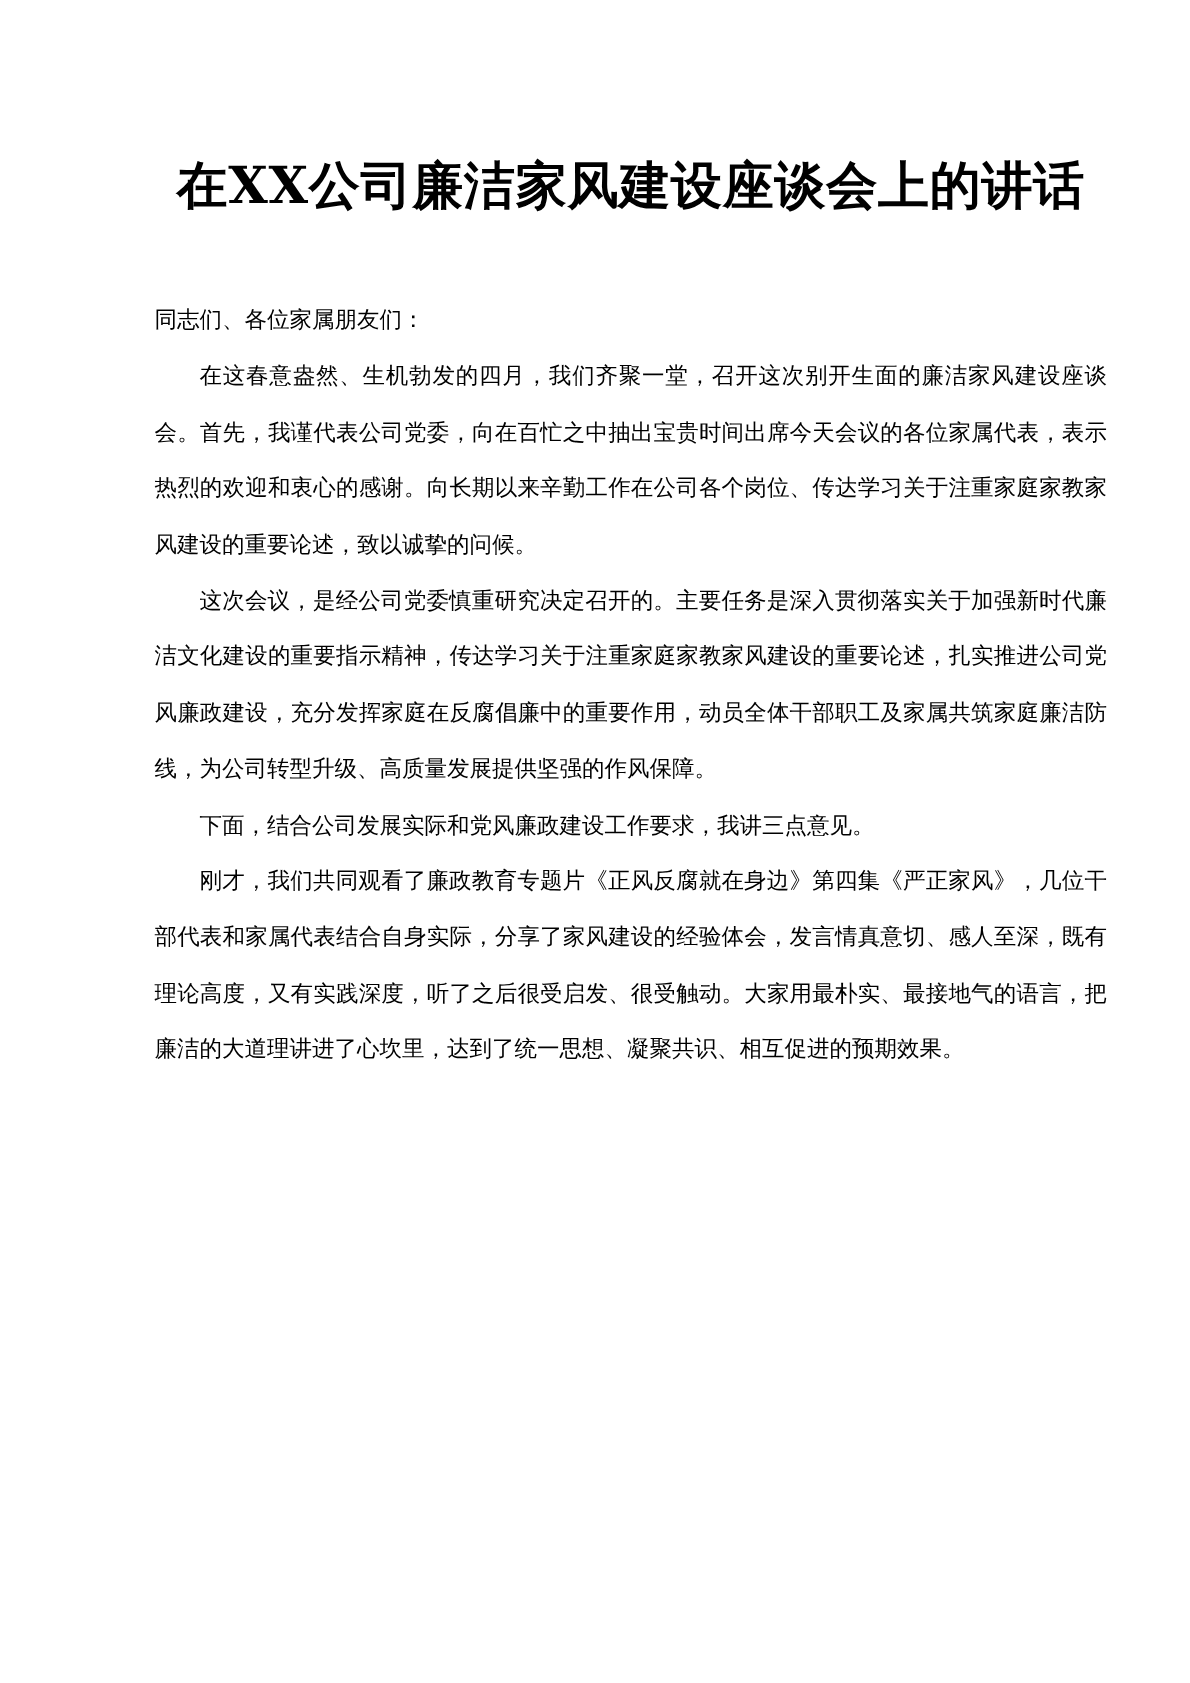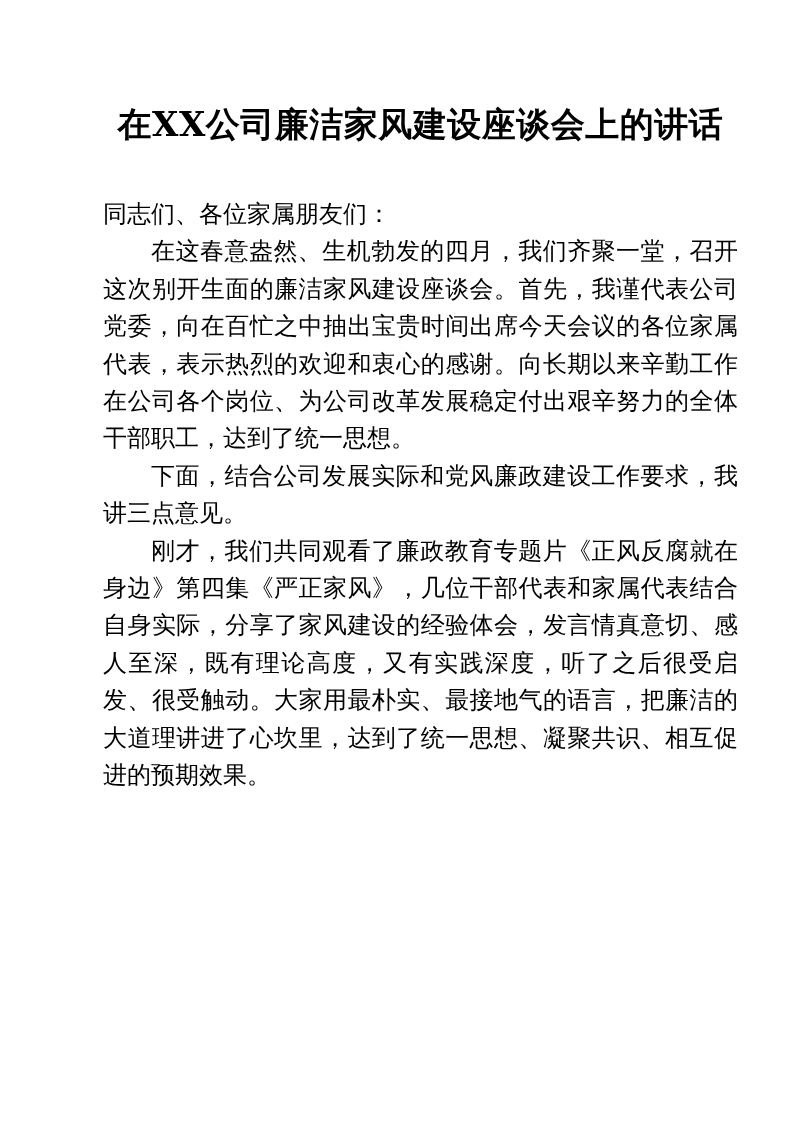--- a/index.html
+++ b/index.html
@@ -22,39 +22,40 @@
     margin: 0 0 44px 0;
     font-size: 34px;
     line-height: 56px;
     font-weight: bold;
     text-align: center;
     letter-spacing: 0.5px;
     font-family: "DejaVu Serif", "Liberation Serif", serif;
   }
   .para {
     margin: 0;
-    font-size: 24px;
+    font-size: 15px;
     line-height: 37.4px;
     text-align: justify;
     text-justify: inter-ideograph;
     text-indent: 2em;
     word-break: break-all;
   }
   .para.no-indent {
     text-indent: 0;
   }
 </style>
 </head>
 <body>
 
 <div class="page">
   <h1 class="doc-title">在XX公司廉洁家风建设座谈会上的讲话</h1>
 
   <p class="para no-indent">同志们、各位家属朋友们：</p>
 
 
-  <p class="para">在这春意盎然、生机勃发的四月，我们齐聚一堂，召开这次别开生面的廉洁家风建设座谈会。首先，我谨代表公司党委，向在百忙之中抽出宝贵时间出席今天会议的各位家属代表，表示热烈的欢迎和衷心的感谢。向长期以来辛勤工作在公司各个岗位、为公司改革发展稳定付出艰辛努力的全体干部职工，达到了统一思想。</p>
+  <p class="para">在这春意盎然、生机勃发的四月，我们齐聚一堂，召开这次别开生面的廉洁家风建设座谈会。首先，我谨代表公司党委，向在百忙之中抽出宝贵时间出席今天会议的各位家属代表，表示热烈的欢迎和衷心的感谢。向长期以来辛勤工作在公司各个岗位、传达学习关于注重家庭家教家风建设的重要论述，致以诚挚的问候。</p>
 
+  <p class="para">这次会议，是经公司党委慎重研究决定召开的。主要任务是深入贯彻落实关于加强新时代廉洁文化建设的重要指示精神，传达学习关于注重家庭家教家风建设的重要论述，扎实推进公司党风廉政建设，充分发挥家庭在反腐倡廉中的重要作用，动员全体干部职工及家属共筑家庭廉洁防线，为公司转型升级、高质量发展提供坚强的作风保障。</p>
 
   <p class="para">下面，结合公司发展实际和党风廉政建设工作要求，我讲三点意见。</p>
 
   <p class="para">刚才，我们共同观看了廉政教育专题片《正风反腐就在身边》第四集《严正家风》，几位干部代表和家属代表结合自身实际，分享了家风建设的经验体会，发言情真意切、感人至深，既有理论高度，又有实践深度，听了之后很受启发、很受触动。大家用最朴实、最接地气的语言，把廉洁的大道理讲进了心坎里，达到了统一思想、凝聚共识、相互促进的预期效果。</p>
 </div>
 
 </body></html>

